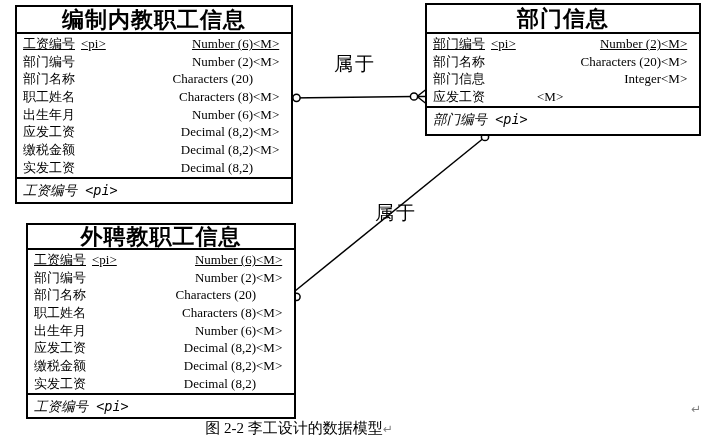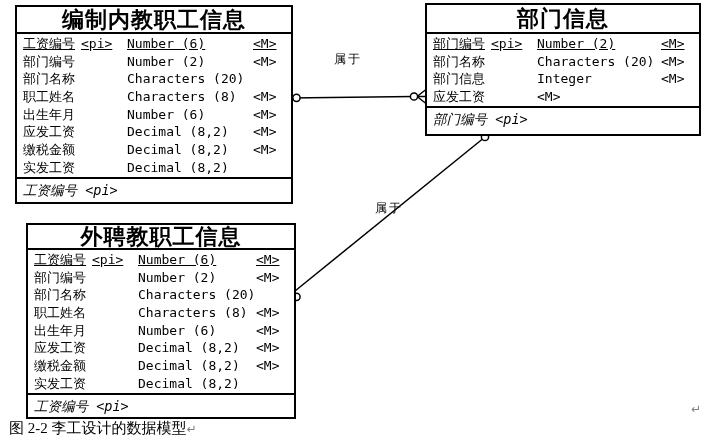--- a/index.html
+++ b/index.html
@@ -12,39 +12,39 @@
   .entity {
     position:absolute; background:#fff; border:2px solid #000;
     display:flex; flex-direction:column;
     font-family:"DejaVu Sans Mono", monospace;
   }
   .ent-title {
     border-bottom:2px solid #000; text-align:center; font-weight:bold;
     font-size:22px; line-height:1; display:flex; align-items:center; justify-content:center;
     font-family:"DejaVu Sans", sans-serif; letter-spacing:1px;
   }
-  .ent-attrs { padding:1px 0 0 0; }
+  .ent-attrs { padding:1px 0 0 0;font-family:Liberation Serif, serif; }
   .attr-row {
     display:flex; align-items:center; height:17.7px; padding:0 6px;
     font-size:13px; white-space:nowrap; line-height:17.7px;
   }
   .a-name { width:58px; flex:none; }
   .a-pi   { width:46px; flex:none; }
-  .a-type { flex:1; }
+  .a-type { flex:1;text-align:right; }
   .a-m    { width:32px; flex:none; }
   .attr-row.key .a-name, .attr-row.key .a-pi,
   .attr-row.key .a-type, .attr-row.key .a-m { text-decoration:underline; }
   .ent-footer {
     border-top:2px solid #000; font-style:italic; padding:3px 6px 0 6px;
     font-size:13.5px; flex:1;
   }
 
-  .rel-label { position:absolute; font-size:12px; letter-spacing:2px; }
+  .rel-label { position:absolute; font-size:19px; letter-spacing:2px; }
   .caption {
-    position:absolute; left:9px; top:419px; width:566px; text-align:left;
+    position:absolute; left:16px; top:419px; width:566px; text-align:center;
     font-size:15px; font-family:"Liberation Serif", serif;
   }
   .pmark { color:#808080; font-size:12px; font-family:"DejaVu Sans", sans-serif; }
   .stray-mark { position:absolute; left:691px; top:402px; }
 
   
   #ent-internal { left:15px;  top:5px;   width:274px; height:195px; }
   #ent-internal .ent-title { height:25px; }
   #ent-dept     { left:425px; top:3px;   width:272px; height:129px; }
   #ent-dept .ent-title { height:27px; }

